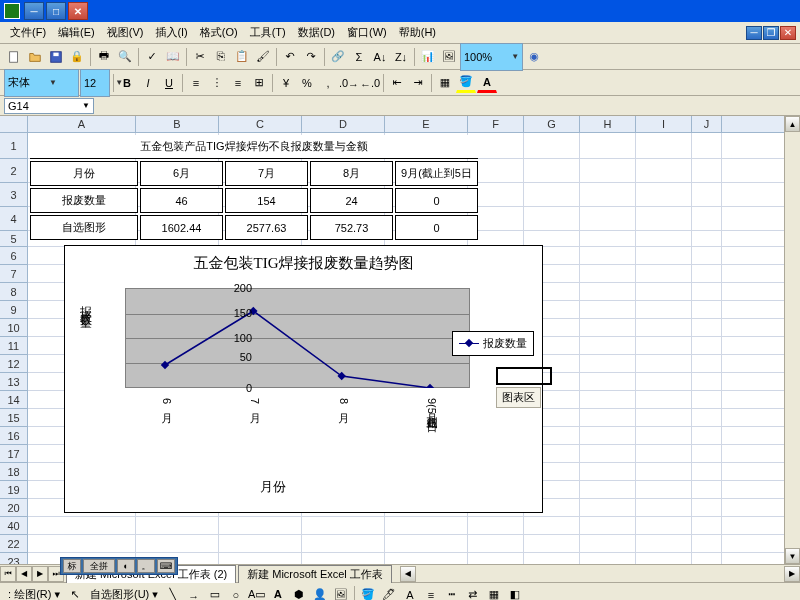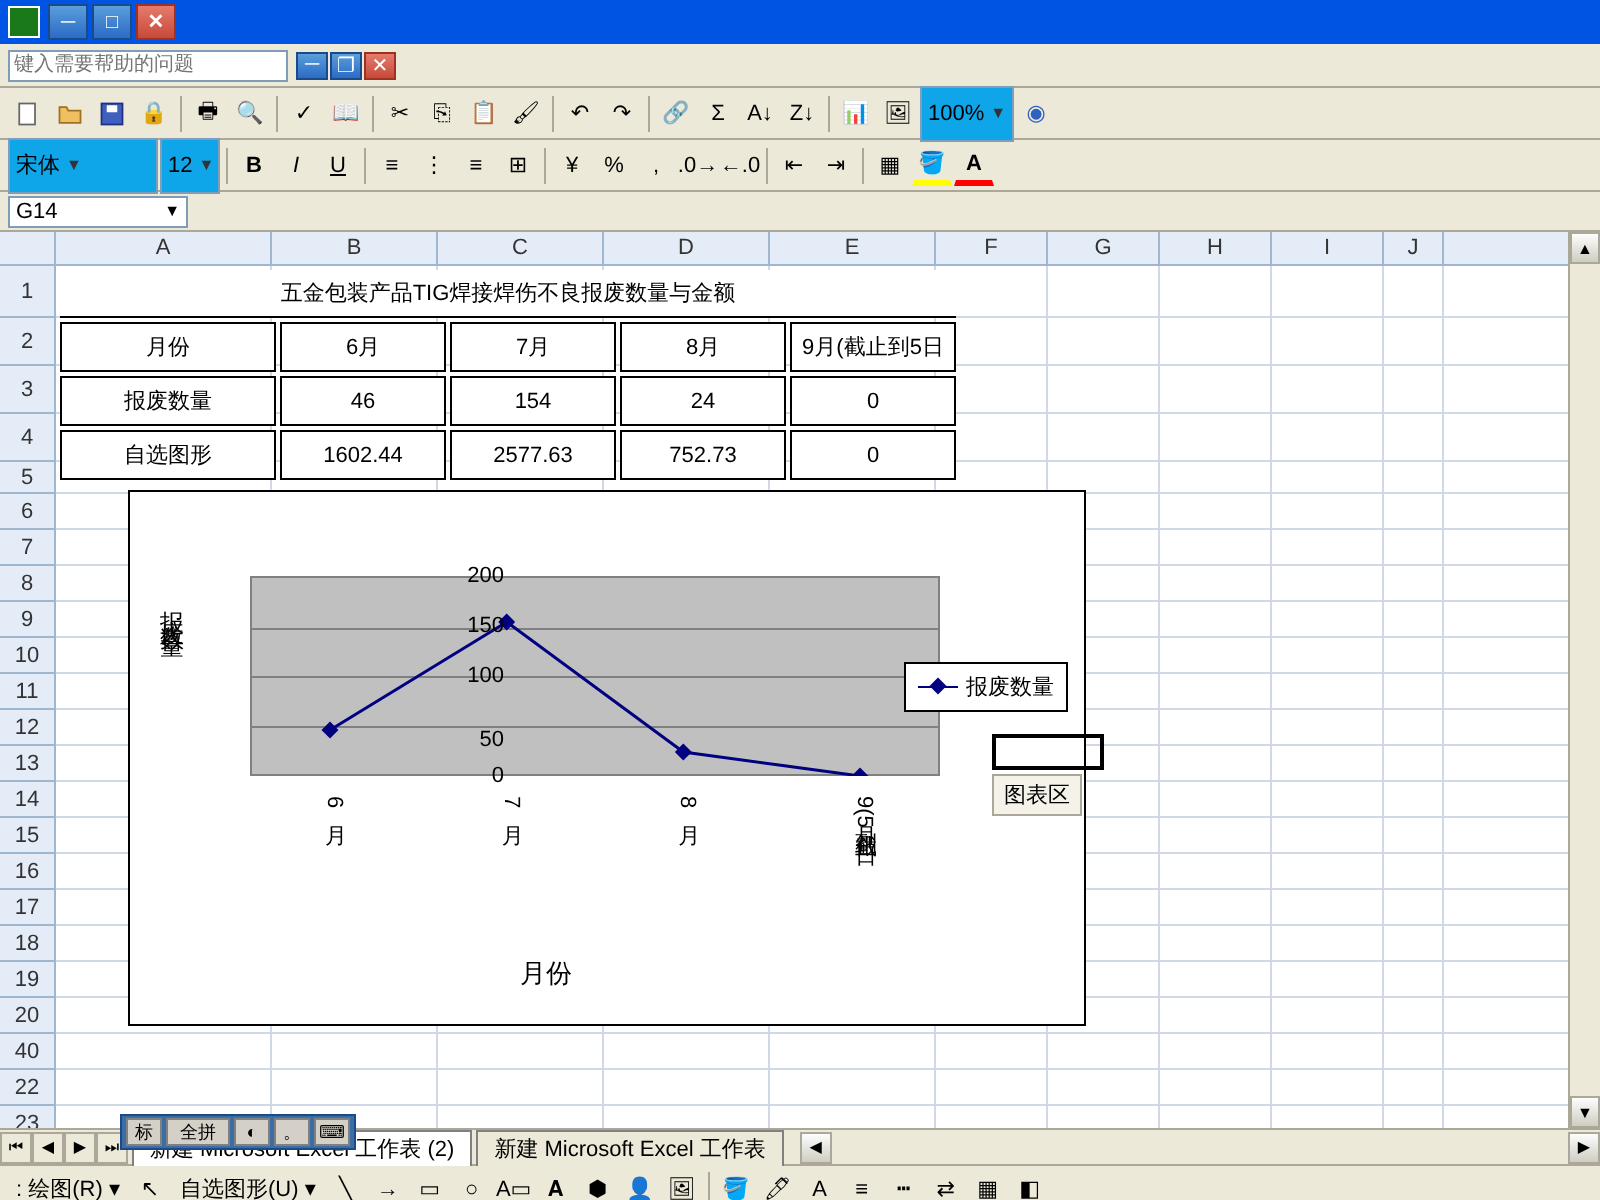--- a/index.html
+++ b/index.html
@@ -17,21 +17,21 @@
 .menubar { background: #ece9d8; height: 22px; display: flex; align-items: center; padding: 0 4px; border-bottom: 1px solid #aca899; }
 .menuzone { display: flex; flex: 1; }
 .menuitem { padding: 2px 6px; cursor: pointer; }
 .helpbox { width: 140px; height: 16px; border: 1px solid #7f9db9; background: #fff; font-size: 10px; color: #999; padding: 0 2px; }
 .subwinbtns { display: flex; gap: 1px; margin-left: 4px; }
 
 
 .toolbar { background: #ece9d8; height: 26px; display: flex; align-items: center; padding: 0 4px; border-bottom: 1px solid #aca899; gap: 1px; }
 .tbtn { width: 20px; height: 20px; display: flex; align-items: center; justify-content: center; cursor: pointer; border: 1px solid transparent; }
 .tsep { width: 1px; height: 18px; background: #aca899; margin: 0 2px; }
-.tcombo { border: 1px solid #7f9db9; background: #0ea5e9; padding: 1px 3px; display: flex; align-items: center; gap: 3px; height: 28px; }
+.tcombo { border: 1px solid #7f9db9; background: #7dd3fc; padding: 1px 3px; display: flex; align-items: center; gap: 19px; height: 28px; }
 .tcombo .arrow { font-size: 8px; color: #333; }
 .fontname { width: 75px; }
 .fontsize { width: 30px; }
 
 
 .formulabar { background: #ece9d8; height: 20px; display: flex; align-items: center; border-bottom: 1px solid #aca899; }
 .namebox { width: 90px; border: 1px solid #7f9db9; background: #fff; padding: 1px 3px; display: flex; align-items: center; justify-content: space-between; margin: 0 4px; height: 16px; }
 .fxarea { flex: 1; display: flex; align-items: center; padding: 0 4px; border-left: 1px solid #aca899; }
 
 
@@ -92,21 +92,31 @@
 <div class="titlebar">
   <span class="icon"></span>
   <div class="winbtns">
     <div class="winbtn">─</div>
     <div class="winbtn">□</div>
     <div class="winbtn close">✕</div>
   </div>
 </div>
 
 <div class="menubar">
-  <input class="helpbox" placeholder="键入需要帮助的问题" style="">
+  <div class="menuzone" id="menuzone">
+      <div class="menuitem">文件(F)</div>
+      <div class="menuitem">编辑(E)</div>
+      <div class="menuitem">视图(V)</div>
+      <div class="menuitem">插入(I)</div>
+      <div class="menuitem">格式(O)</div>
+      <div class="menuitem">工具(T)</div>
+      <div class="menuitem">数据(D)</div>
+      <div class="menuitem">窗口(W)</div>
+      <div class="menuitem">帮助(H)</div>
+    </div>
   <div class="subwinbtns">
     <div class="winbtn" style="width:16px;height:14px">─</div>
     <div class="winbtn" style="width:16px;height:14px">❐</div>
     <div class="winbtn close" style="width:16px;height:14px">✕</div>
   </div>
 </div>
 
 <div class="toolbar">
   <div class="tbtn">
       <svg class="ic" viewBox="0 0 16 16">
@@ -547,38 +557,39 @@
                 <td style="width: 108px;">自选图形</td>
                 <td style="width: 83px;">1602.44</td>
                 <td style="width: 83px;">2577.63</td>
                 <td style="width: 83px;">752.73</td>
                 <td style="width: 83px;">0</td>
               </tr>
         </tbody>
           </table>
 
         <div class="chartbox">
+          <div class="charttitle">五金包装TIG焊接报废数量趋势图</div>
           <div class="yaxislabel">报废数量</div>
           <div class="plotarea">
             <div class="hline" style="top:25%"></div>
             <div class="hline" style="top:50%"></div>
             <div class="hline" style="top:75%"></div>
           </div>
           <svg class="series">
             <polyline id="seriesline" fill="none" stroke="#000080" stroke-width="1.5" points="40,77 128.33333333333331,23 216.66666666666666,88 305,100"></polyline>
             <g id="seriespts">
                 <rect x="37" y="74" width="6" height="6" fill="#000080" transform="rotate(45 40 77)"></rect>
                 <rect x="125.33333333333331" y="20" width="6" height="6" fill="#000080" transform="rotate(45 128.33333333333331 23)"></rect>
                 <rect x="213.66666666666666" y="85" width="6" height="6" fill="#000080" transform="rotate(45 216.66666666666666 88)"></rect>
                 <rect x="302" y="97" width="6" height="6" fill="#000080" transform="rotate(45 305 100)"></rect>
               </g>
           </svg>
           <div id="yticks">
               <div class="ytick" style="top: 136px;">0</div>
-              <div class="ytick" style="top: 118px;">50</div>
+              <div class="ytick" style="top: 105px;">50</div>
               <div class="ytick" style="top: 86px;">100</div>
               <div class="ytick" style="top: 61px;">150</div>
               <div class="ytick" style="top: 36px;">200</div>
             </div>
           <div id="xticks">
               <div class="xtick" style="left: 94px;">6月</div>
               <div class="xtick" style="left: 182.333px;">7月</div>
               <div class="xtick" style="left: 270.667px;">8月</div>
               <div class="xtick" style="left: 359px;">9月(截止到5日</div>
             </div>

